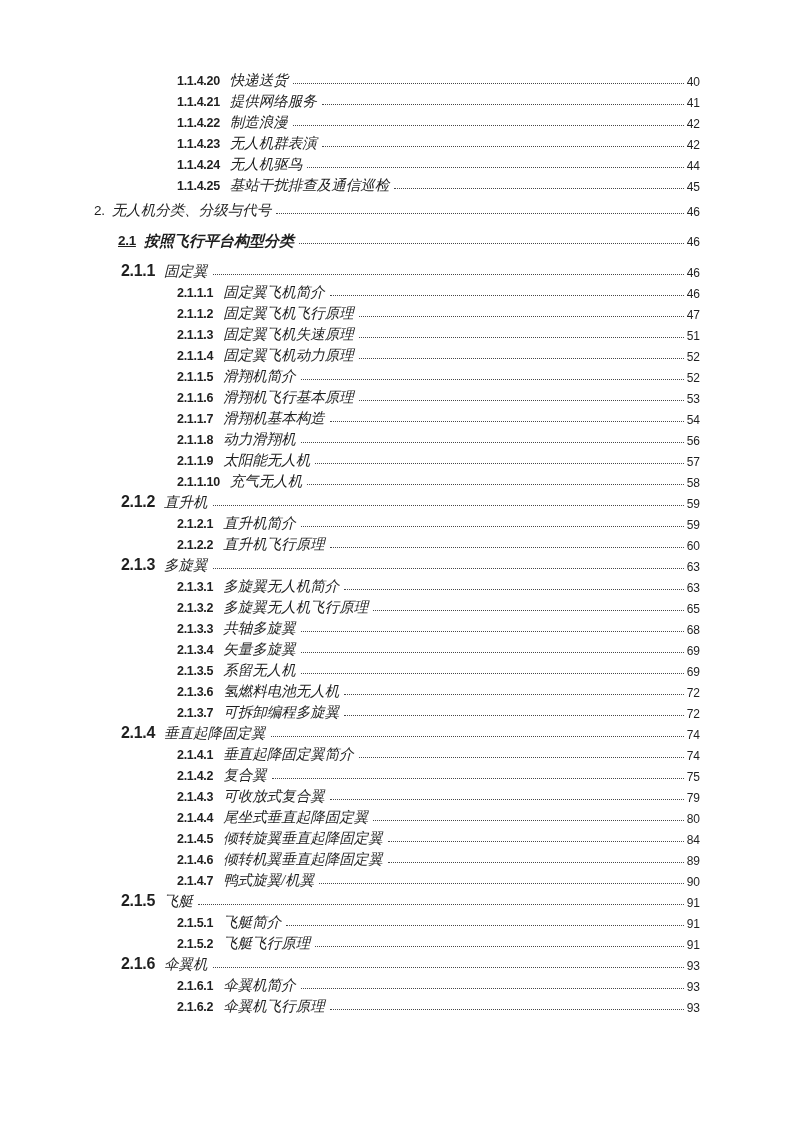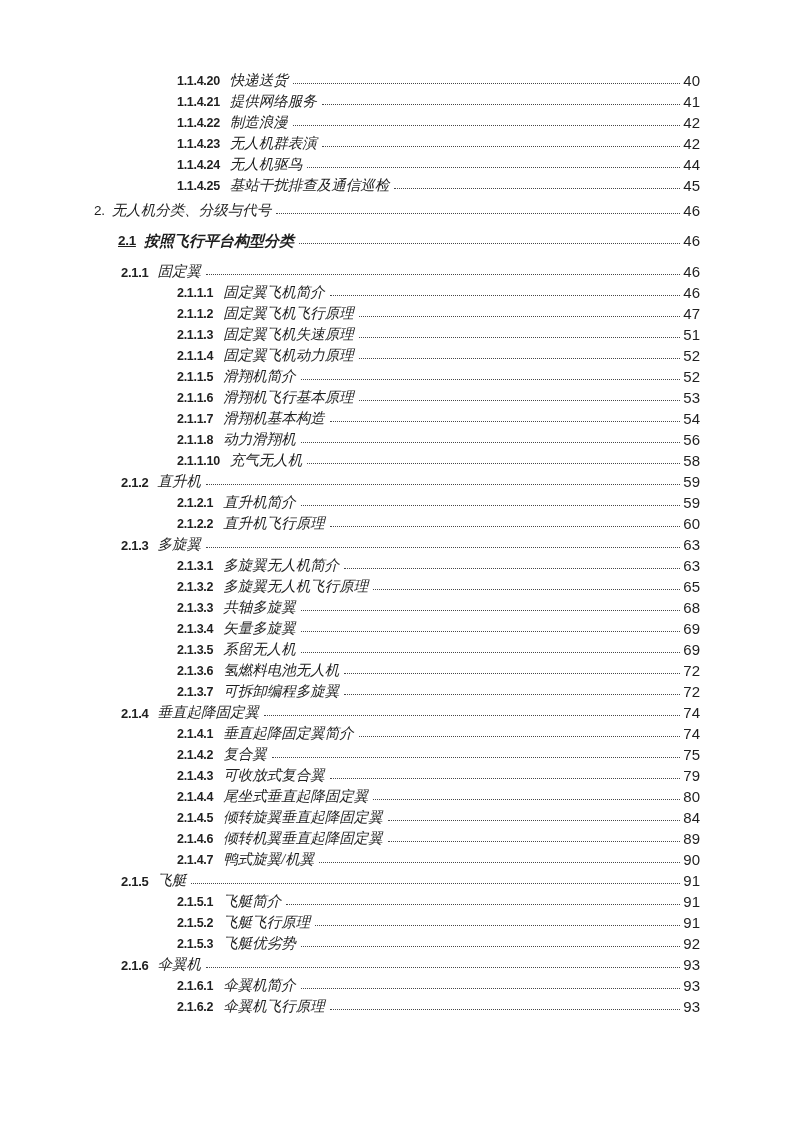--- a/index.html
+++ b/index.html
@@ -38,34 +38,34 @@
   .title { font-size: 14.5px; font-style: italic; }
   .leader {
     flex: 1 1 auto;
     min-width: 8px;
     border-bottom: 1.7px dotted #474747;
     margin: 0 3px 3.5px 5px;
   }
   .pagenum {
     font-family: "Liberation Sans", sans-serif;
     font-weight: 400;
-    font-size: 15px;
+    font-size: 12px;
   }
   
   .lvl1 { margin-left: 94px;  margin-top: 4px; }
   .lvl1 .num { font-weight: 400; font-size: 13.5px; margin-right: 7px; }
   .lvl2 { margin-left: 118px; margin-top: 9px; margin-bottom: 10px; }
   .lvl2 .num, .lvl2 .title {
     font-family: "Liberation Sans", sans-serif;
     font-weight: 700;
   }
   .lvl2 .num { font-size: 13.5px; margin-right: 8px; text-decoration: underline; }
   .lvl2 .title { font-size: 15px; }
   .lvl3 { margin-left: 121px; }
-  .lvl3 .num { font-size: 13px; margin-right: 9px; }
+  .lvl3 .num { font-size: 16px; margin-right: 9px; }
   .lvl4 { margin-left: 177px; }
 </style>
 </head>
 <body>
 
 <div class="page">
   <div class="toc" id="toc">
       <div class="toc-row lvl4">
     <span class="num">1.1.4.20</span>
     <span class="title">快递送货</span>
@@ -162,20 +162,26 @@
     <span class="leader"></span>
     <span class="pagenum">54</span>
   </div>
       <div class="toc-row lvl4">
     <span class="num">2.1.1.8</span>
     <span class="title">动力滑翔机</span>
     <span class="leader"></span>
     <span class="pagenum">56</span>
   </div>
       <div class="toc-row lvl4">
+    <span class="num">2.1.1.9</span>
+    <span class="title">太阳能无人机</span>
+    <span class="leader"></span>
+    <span class="pagenum">57</span>
+  </div>
+      <div class="toc-row lvl4">
     <span class="num">2.1.1.10</span>
     <span class="title">充气无人机</span>
     <span class="leader"></span>
     <span class="pagenum">58</span>
   </div>
       <div class="toc-row lvl3">
     <span class="num">2.1.2</span>
     <span class="title">直升机</span>
     <span class="leader"></span>
     <span class="pagenum">59</span>
@@ -298,26 +304,20 @@
     <span class="num">2.1.5.1</span>
     <span class="title">飞艇简介</span>
     <span class="leader"></span>
     <span class="pagenum">91</span>
   </div>
       <div class="toc-row lvl4">
     <span class="num">2.1.5.2</span>
     <span class="title">飞艇飞行原理</span>
     <span class="leader"></span>
     <span class="pagenum">91</span>
-  </div>
-      <div class="toc-row lvl4">
-    <span class="num">2.1.5.3</span>
-    <span class="title">飞艇优劣势</span>
-    <span class="leader"></span>
-    <span class="pagenum">92</span>
   </div>
       <div class="toc-row lvl3">
     <span class="num">2.1.6</span>
     <span class="title">伞翼机</span>
     <span class="leader"></span>
     <span class="pagenum">93</span>
   </div>
       <div class="toc-row lvl4">
     <span class="num">2.1.6.1</span>
     <span class="title">伞翼机简介</span>

